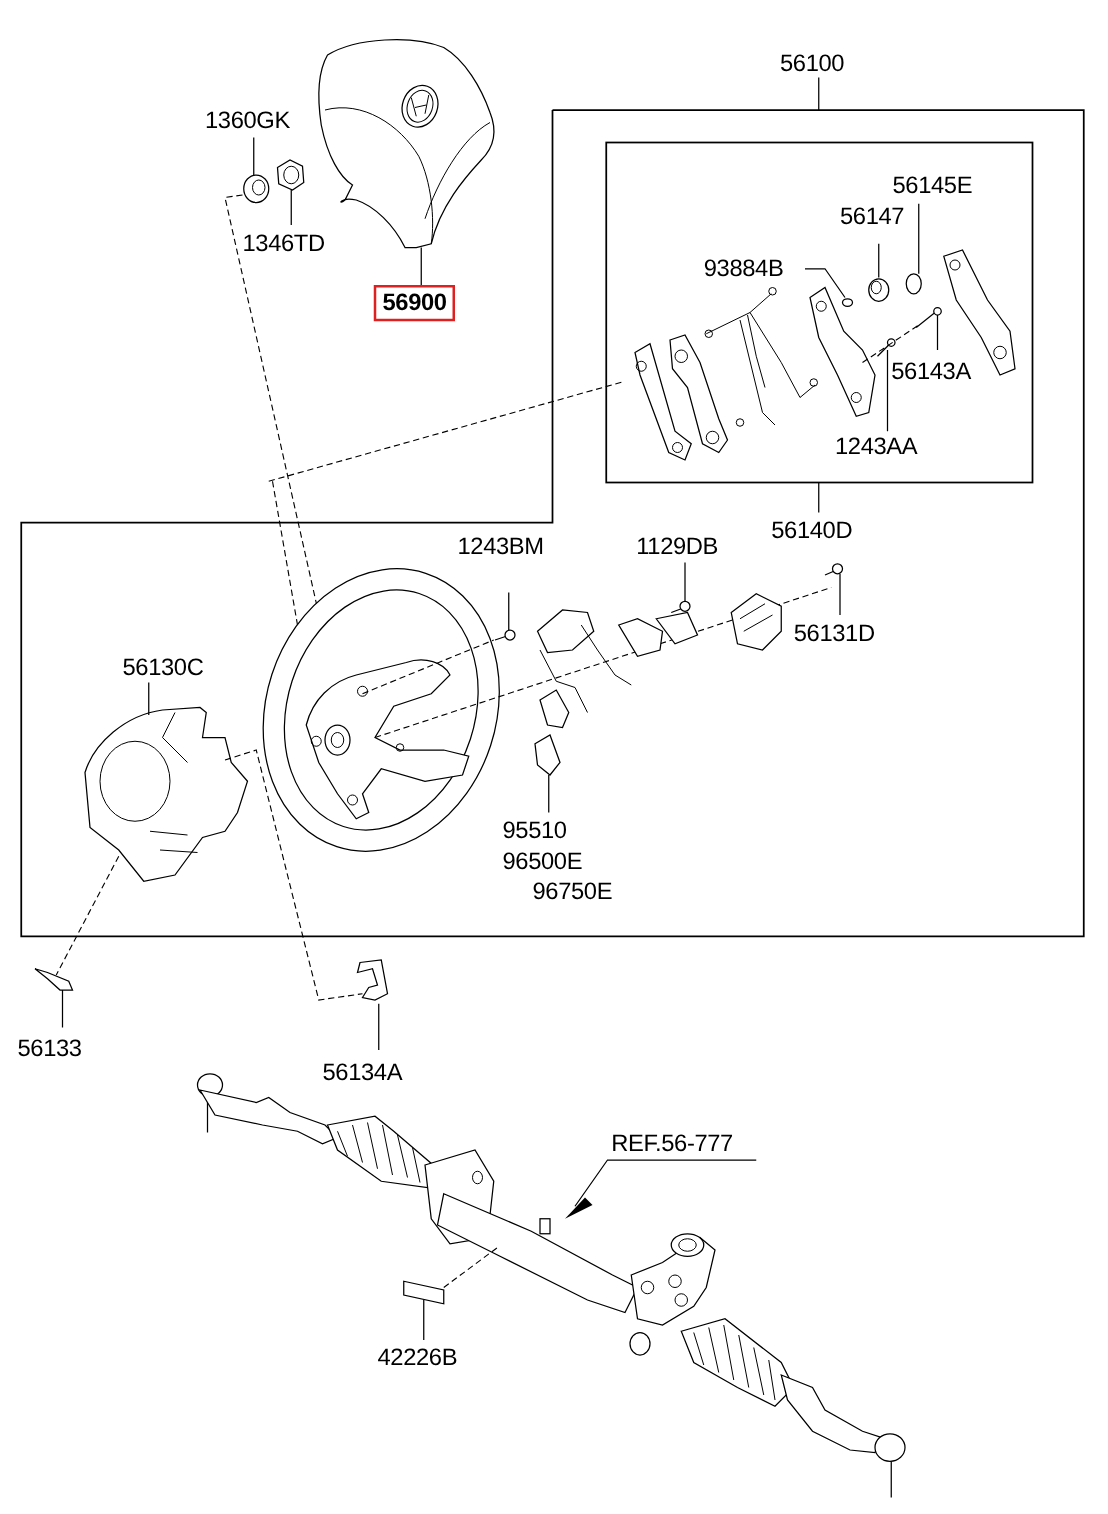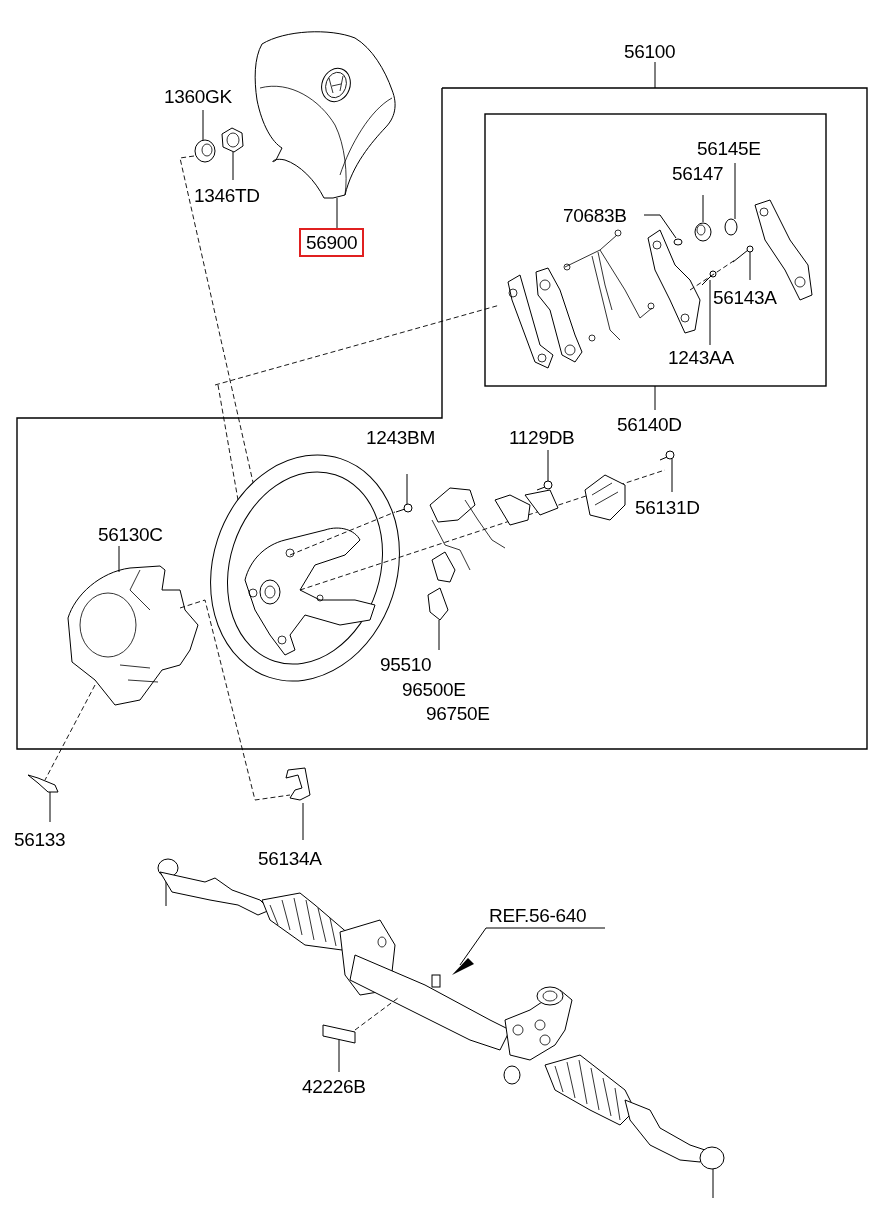--- a/index.html
+++ b/index.html
@@ -1,21 +1,21 @@
 <!DOCTYPE html>
 <html><head>
 <meta charset="utf-8">
 <style>
   html, body { margin: 0; padding: 0; background: #ffffff; }
   body { width: 886px; height: 1211px; position: relative; overflow: hidden;
          font-family: "Liberation Sans", sans-serif; }
   #diagram { position: absolute; left: 0; top: 0; width: 886px; height: 865px; }
   .lbl { position: absolute; font-size: 19px; color: #000; line-height: 1; white-space: nowrap;
          letter-spacing: -0.3px; }
-  .lbl.hl { outline: 2px solid #e02020; outline-offset: 3px; padding: 0 2px; }
+  .lbl.hl { outline: 2px solid #e02020; outline-offset: 3px; padding: 0 2px; font-weight: bold; }
   .ln { stroke: #000; stroke-width: 1; fill: none; }
   .frame { stroke: #000; stroke-width: 1.4; fill: none; }
   .dash { stroke: #000; stroke-width: 0.9; fill: none; stroke-dasharray: 5 3; }
   .part { stroke: #000; stroke-width: 1; fill: #fff; }
   .thin { stroke: #000; stroke-width: 0.8; fill: none; }
 </style>
 </head>
 <body>
 
 <div id="diagram">
@@ -203,30 +203,30 @@
     <line class="dash" x1="355" y1="1030" x2="398" y2="998"></line>
     <line class="ln" x1="339" y1="1040" x2="339" y2="1072"></line>
   </g>
 </svg>
 
 
 <span class="lbl" style="left:624px;top:42px">56100</span>
 <span class="lbl" style="left:164px;top:87px">1360GK</span>
 <span class="lbl" style="left:194px;top:186px">1346TD</span>
 <span class="lbl hl" style="left: 304px; top: 233px; outline-color: rgb(224, 32, 32);">56900</span>
-<span class="lbl" style="left:697px;top:139px">56145E</span>
+<span class="lbl" style="left:714px;top:139px">56145E</span>
 <span class="lbl" style="left:672px;top:164px">56147</span>
-<span class="lbl" style="left:563px;top:206px">70683B</span>
+<span class="lbl" style="left:563px;top:206px">93884B</span>
 <span class="lbl" style="left:713px;top:288px">56143A</span>
 <span class="lbl" style="left:668px;top:348px">1243AA</span>
 <span class="lbl" style="left:617px;top:415px">56140D</span>
 <span class="lbl" style="left:509px;top:428px">1129DB</span>
 <span class="lbl" style="left:366px;top:428px">1243BM</span>
 <span class="lbl" style="left:635px;top:498px">56131D</span>
 <span class="lbl" style="left:98px;top:525px">56130C</span>
-<span class="lbl" style="left:380px;top:655px">95510</span>
+<span class="lbl" style="left:402px;top:655px">95510</span>
 <span class="lbl" style="left:402px;top:680px">96500E</span>
 <span class="lbl" style="left:426px;top:704px">96750E</span>
 <span class="lbl" style="left:14px;top:830px">56133</span>
 <span class="lbl" style="left:258px;top:849px">56134A</span>
-<span class="lbl" style="left:489px;top:906px">REF.56-640</span>
+<span class="lbl" style="left:489px;top:906px">REF.56-777</span>
 <span class="lbl" style="left:302px;top:1077px">42226B</span>
 </div>
 
 </body></html>

